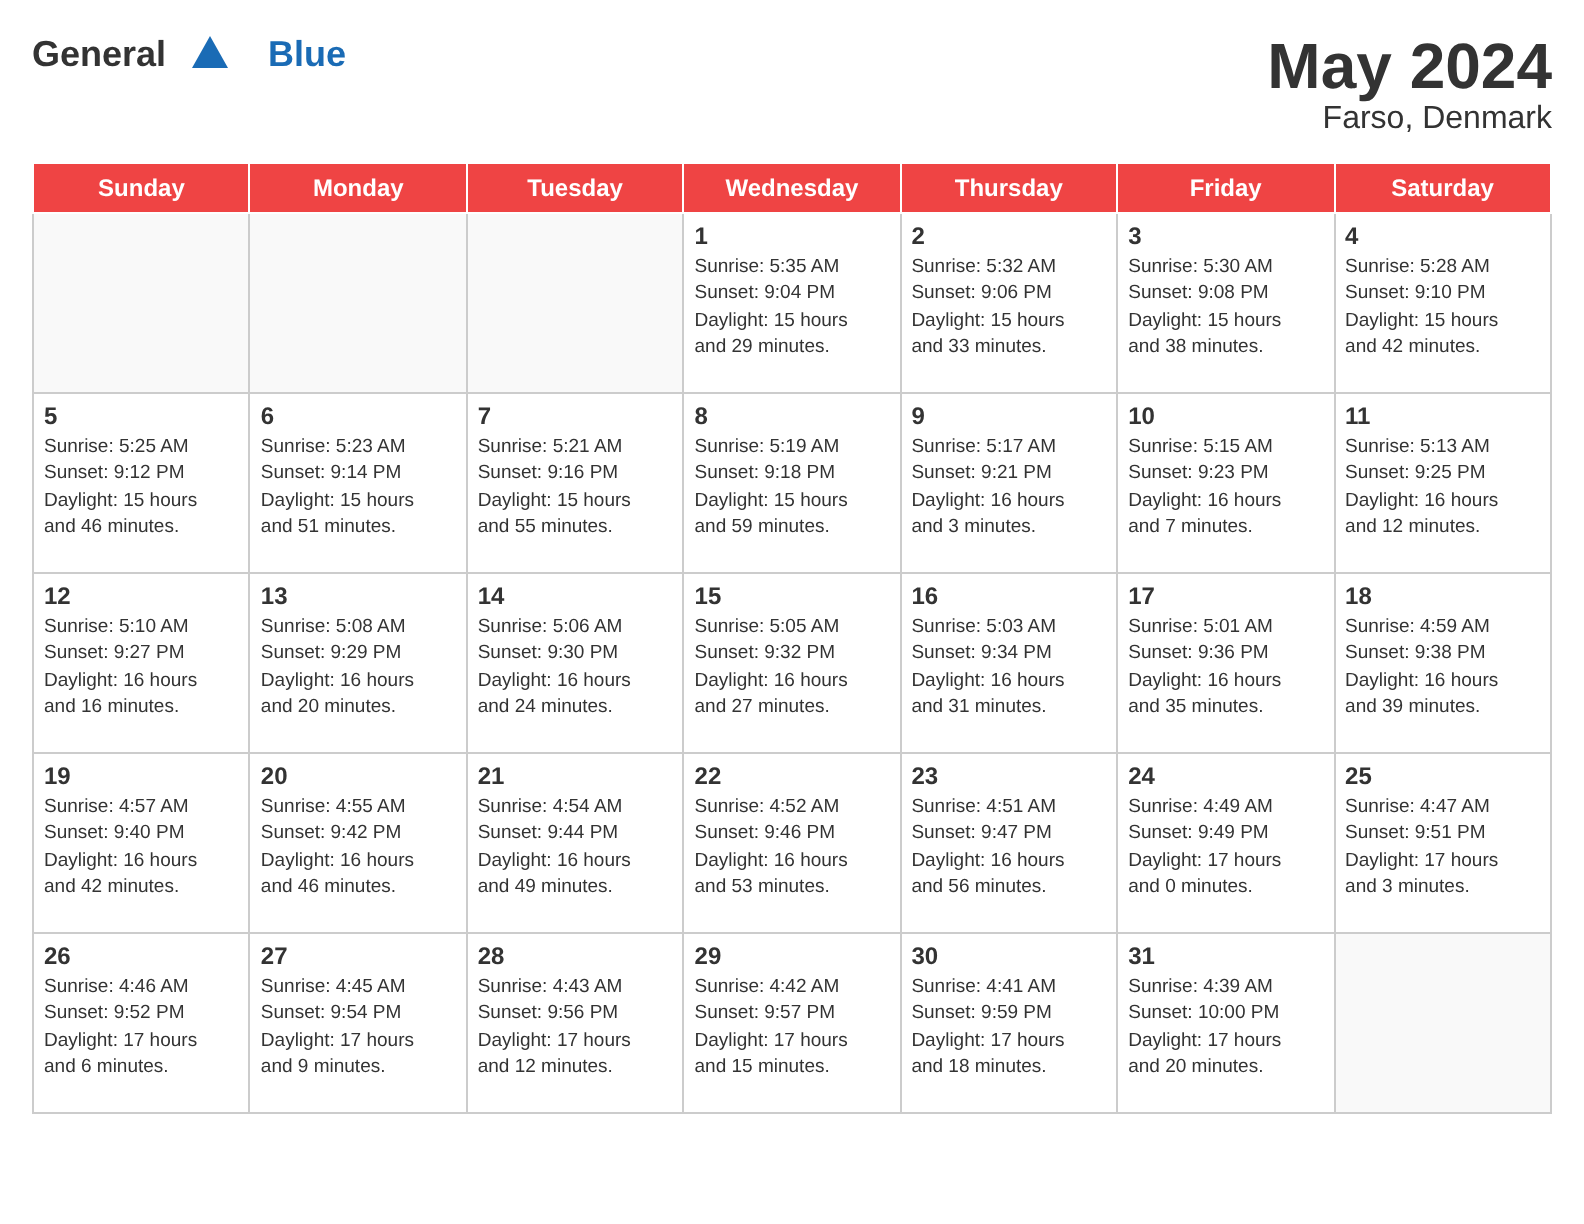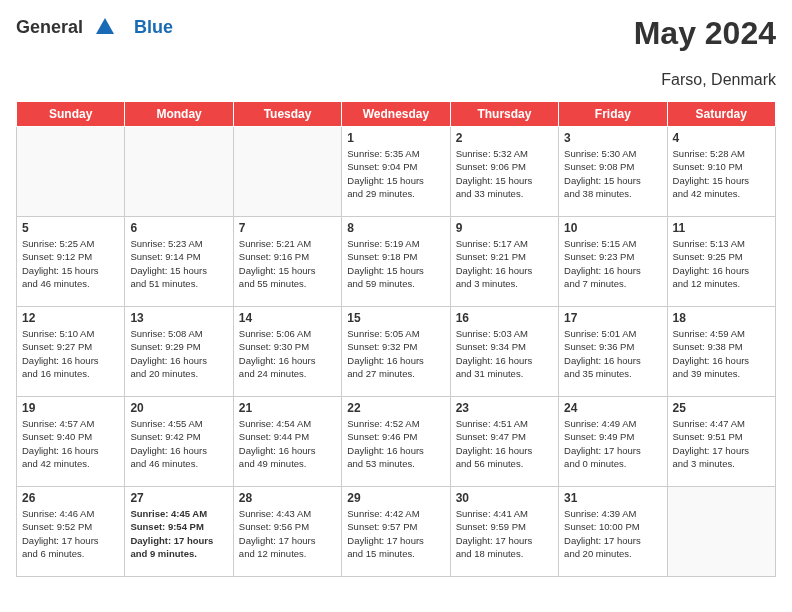--- a/index.html
+++ b/index.html
@@ -41,21 +41,20 @@
     }
     .month-year {
       font-size: 32px;
       font-weight: bold;
       color: #333;
       line-height: 1.1;
     }
     .location {
       font-size: 16px;
       color: #333;
-      margin-top: 20px;
     }
     table {
       width: 100%;
       border-collapse: collapse;
       table-layout: fixed;
     }
     .day-header {
       background-color: #ef4444;
       color: #fff;
       font-size: 12px;
@@ -308,21 +307,21 @@
       <tr>
         <td class="cal-cell">
           <div class="day-num">26</div>
           <div class="cell-text" style="white-space: pre-line;">Sunrise: 4:46 AM
 Sunset: 9:52 PM
 Daylight: 17 hours
 and 6 minutes.</div>
         </td>
         <td class="cal-cell">
           <div class="day-num">27</div>
-          <div class="cell-text" style="white-space: pre-line; font-weight: bold;">Sunrise: 4:45 AM
+          <div class="cell-text" style="white-space: pre-line;">Sunrise: 4:45 AM
 Sunset: 9:54 PM
 Daylight: 17 hours
 and 9 minutes.</div>
         </td>
         <td class="cal-cell">
           <div class="day-num">28</div>
           <div class="cell-text" style="white-space: pre-line;">Sunrise: 4:43 AM
 Sunset: 9:56 PM
 Daylight: 17 hours
 and 12 minutes.</div>

